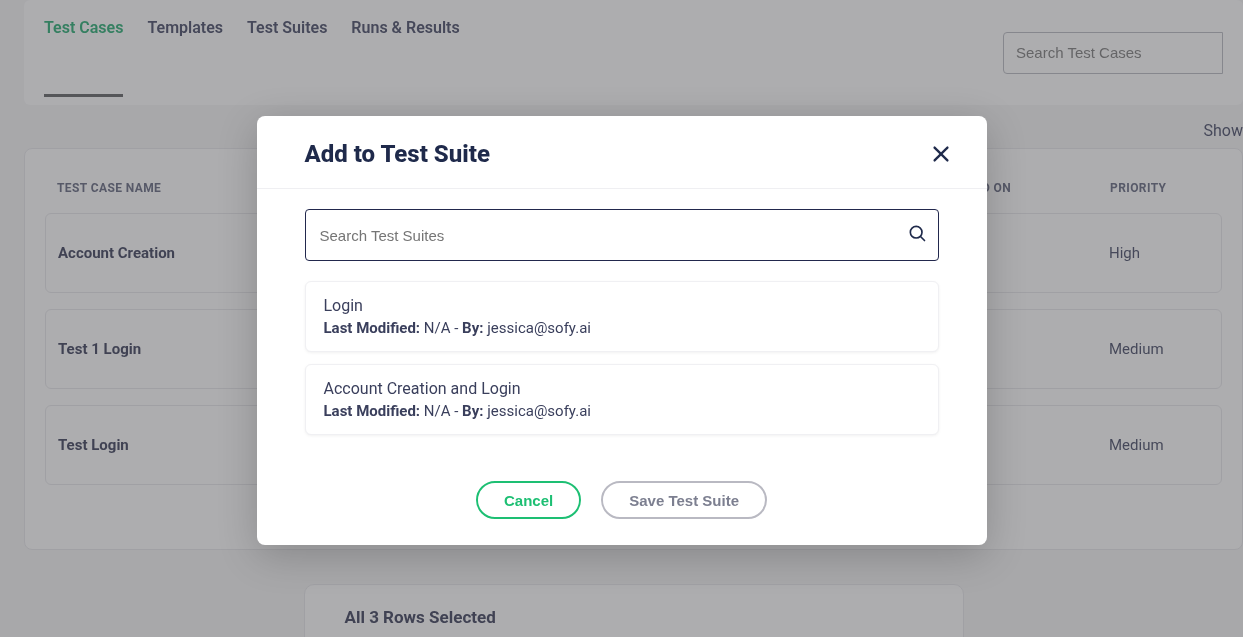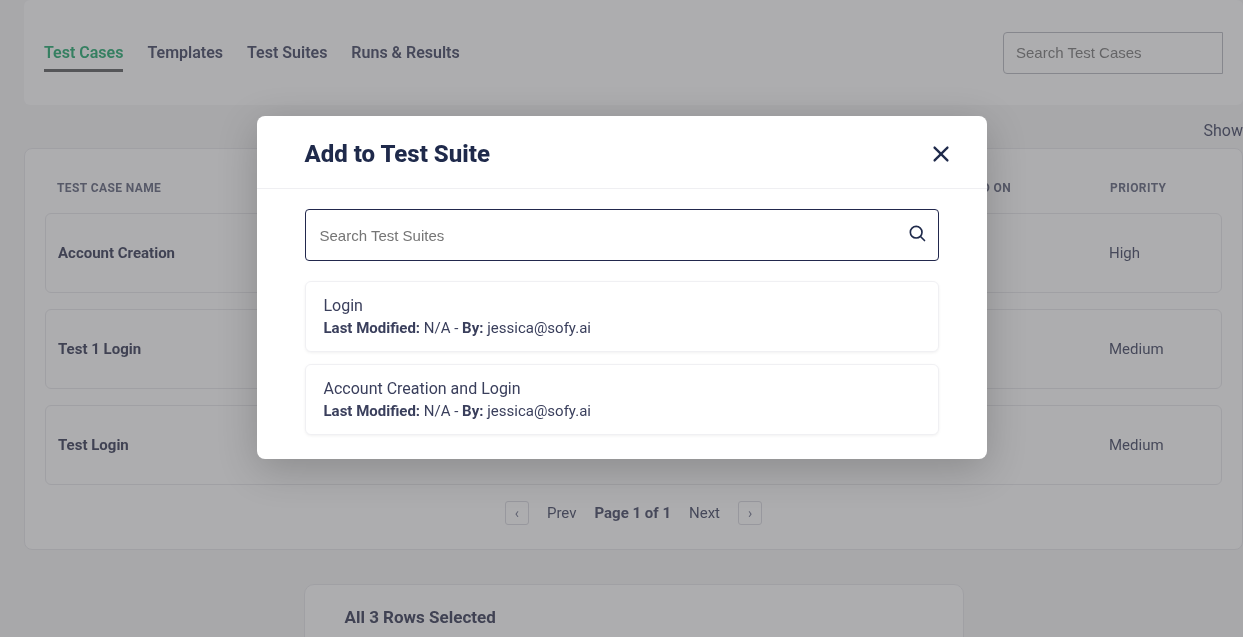--- a/index.html
+++ b/index.html
@@ -15,21 +15,20 @@
   .page {
     padding: 0 0 0 24px;
     width: 1243px;
   }
   .tabs-container {
     background: #fff;
     border-radius: 6px;
     padding: 0 20px;
     margin-top: 0;
     display: flex;
-    align-items: center;
     height: 105px;
     justify-content: space-between;
     gap: 8px;
   }
   .tabs {
     display: flex;
     gap: 24px;
     font-size: 16px;
     font-weight: 600;
     color: #3a3f5c;
@@ -325,14 +324,18 @@
 
       <div class="suite-item">
         <div class="suite-name">Account Creation and Login</div>
         <div class="suite-meta">
           <span class="lbl">Last Modified:</span>
           <span>N/A</span><span> - </span><span class="lbl">By:</span>
           <span>jessica@sofy.ai</span>
         </div>
       </div>
     </div>
+    <div class="modal-footer">
+      <button class="btn btn-cancel">Cancel</button>
+      <button class="btn btn-save">Save Test Suite</button>
+    </div>
   </div>
 </div>
 
 </body></html>

